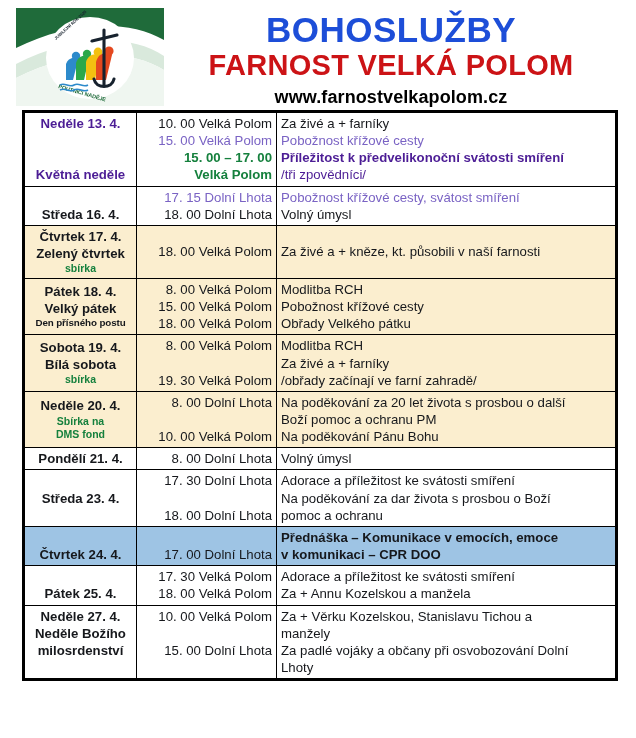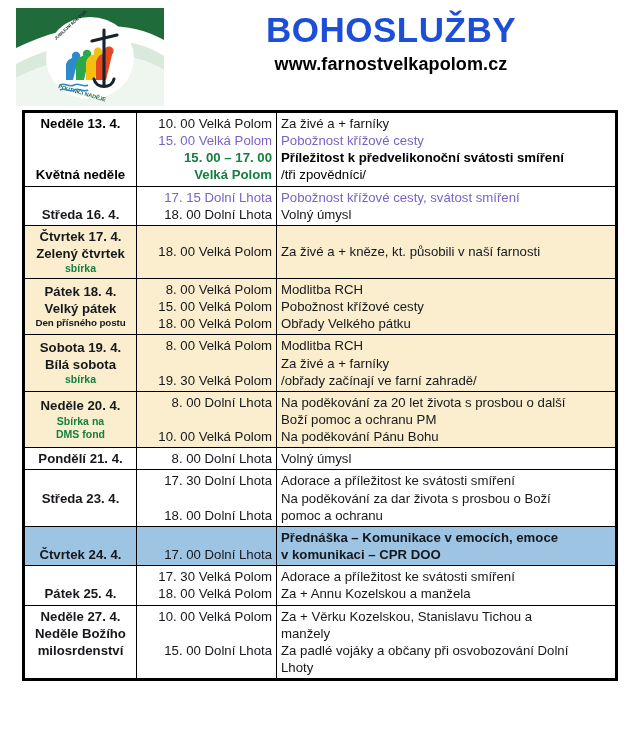--- a/index.html
+++ b/index.html
@@ -100,21 +100,21 @@
     text-align: left;
     padding: 3px 5px;
     margin-left: 16px;
   }
 
   .ln { display: block; white-space: nowrap; }
   .ln.blank { visibility: hidden; }
 
   
   .c-red     { color: #15803d; }
-  .c-darkred { color: #000000; }
+  .c-darkred { color: #4c1d95; }
   .c-purple  { color: #7A63C4; }
   .c-black   { color: #16181C; }
   .b         { font-weight: bold; }
   .sm        { font-size: 10.5px; font-weight: bold; }
   .sm2       { font-size: 9.8px; font-weight: bold; letter-spacing: -0.1px;}
 
   
   tr.bg-cream td { background: #FBEECF; }
   tr.bg-blue  td { background: #9EC4E4; }
   tr.bg-white td { background: #ffffff; }
@@ -168,20 +168,21 @@
         <g stroke="#2D8ACB" stroke-width="1.5" fill="none">
           <path d="M44,79 C49,76 53,82 58,79 C63,76 67,82 72,79"></path>
           <path d="M44,84 C49,81 53,87 58,84 C63,81 67,87 72,84"></path>
         </g>
       </g>
     </svg>
   </div>
 
   <div class="title-box">
     <div class="title-line1">BOHOSLUŽBY</div>
+    <div class="title-line2">FARNOST VELKÁ POLOM</div>
     <div class="title-web">www.farnostvelkapolom.cz</div>
   </div>
 </div>
 
 <div class="table-wrap">
   <table class="sched">
     <colgroup>
       <col class="c-day">
         <col class="c-time">
         <col class="c-desc">

